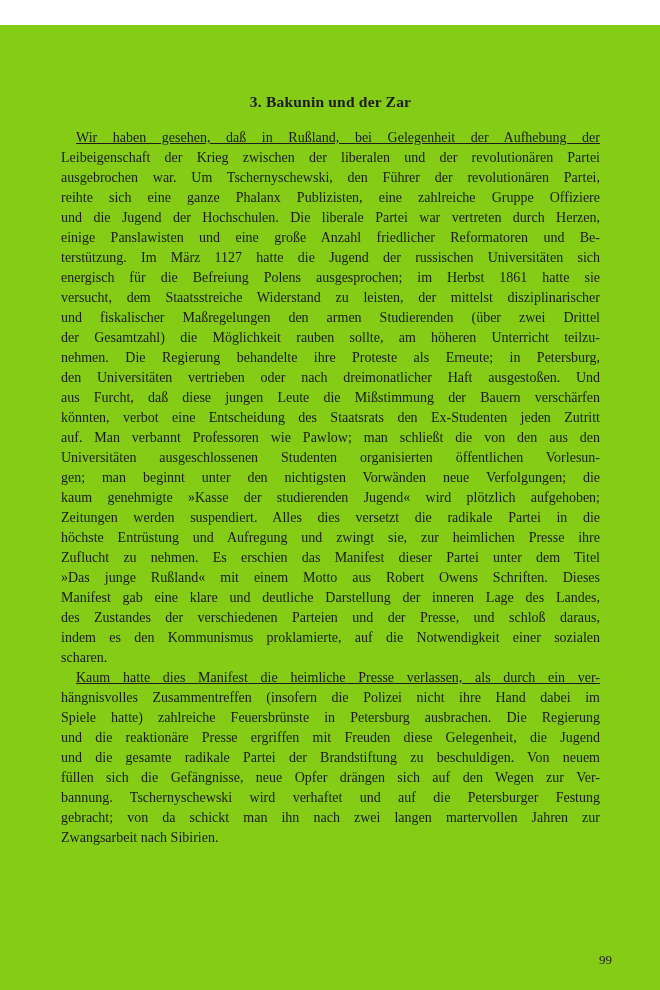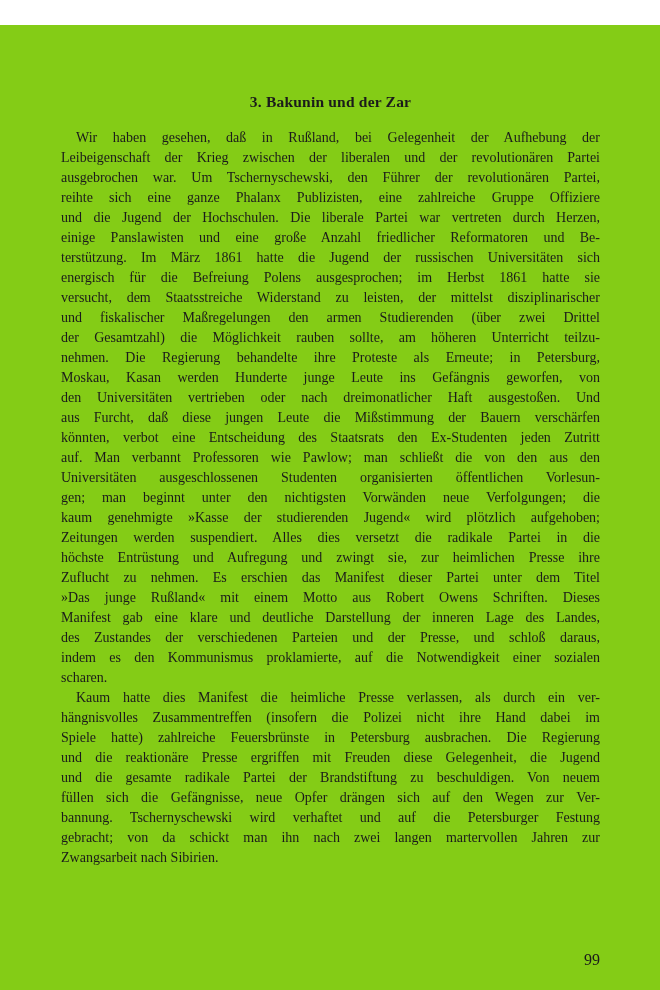--- a/index.html
+++ b/index.html
@@ -38,55 +38,55 @@
   .line {
     font-size: 14px;
     line-height: 20px;
     height: 20px;
     text-align: justify;
     text-align-last: justify;
     overflow: hidden;
   }
   .line.indent {
     text-indent: 15px;
+    text-decoration: underline;
   }
   .line.last {
     text-align-last: left;
   }
   .page-number {
     position: absolute;
     top: 927px;
-    right: 60px;
-    font-size: 16px;
+    right: 48px;
+    font-size: 13px;
     line-height: 16px;
     color: #1b1b1b;
     padding-left: 32px;
   }
 </style>
 </head>
 <body>
 
 <div class="page">
   <div class="textblock">
     <h1 class="chapter-title">3. Bakunin und der Zar</h1>
     <div>
         <div class="para">
           <div class="line indent">Wir haben gesehen, daß in Rußland, bei Gelegenheit der Aufhebung der</div>
           <div class="line">Leibeigenschaft der Krieg zwischen der liberalen und der revolutionären Partei</div>
           <div class="line">ausgebrochen war. Um Tschernyschewski, den Führer der revolutionären Partei,</div>
           <div class="line">reihte sich eine ganze Phalanx Publizisten, eine zahlreiche Gruppe Offiziere</div>
           <div class="line">und die Jugend der Hochschulen. Die liberale Partei war vertreten durch Herzen,</div>
           <div class="line">einige Panslawisten und eine große Anzahl friedlicher Reformatoren und Be-</div>
-          <div class="line">terstützung. Im März 1861 hatte die Jugend der russischen Universitäten sich</div>
+          <div class="line">terstützung. Im März 1127 hatte die Jugend der russischen Universitäten sich</div>
           <div class="line">energisch für die Befreiung Polens ausgesprochen; im Herbst 1861 hatte sie</div>
           <div class="line">versucht, dem Staatsstreiche Widerstand zu leisten, der mittelst disziplinarischer</div>
           <div class="line">und fiskalischer Maßregelungen den armen Studierenden (über zwei Drittel</div>
           <div class="line">der Gesamtzahl) die Möglichkeit rauben sollte, am höheren Unterricht teilzu-</div>
           <div class="line">nehmen. Die Regierung behandelte ihre Proteste als Erneute; in Petersburg,</div>
-          <div class="line">Moskau, Kasan werden Hunderte junge Leute ins Gefängnis geworfen, von</div>
           <div class="line">den Universitäten vertrieben oder nach dreimonatlicher Haft ausgestoßen. Und</div>
           <div class="line">aus Furcht, daß diese jungen Leute die Mißstimmung der Bauern verschärfen</div>
           <div class="line">könnten, verbot eine Entscheidung des Staatsrats den Ex-Studenten jeden Zutritt</div>
           <div class="line">auf. Man verbannt Professoren wie Pawlow; man schließt die von den aus den</div>
           <div class="line">Universitäten ausgeschlossenen Studenten organisierten öffentlichen Vorlesun-</div>
           <div class="line">gen; man beginnt unter den nichtigsten Vorwänden neue Verfolgungen; die</div>
           <div class="line">kaum genehmigte »Kasse der studierenden Jugend« wird plötzlich aufgehoben;</div>
           <div class="line">Zeitungen werden suspendiert. Alles dies versetzt die radikale Partei in die</div>
           <div class="line">höchste Entrüstung und Aufregung und zwingt sie, zur heimlichen Presse ihre</div>
           <div class="line">Zuflucht zu nehmen. Es erschien das Manifest dieser Partei unter dem Titel</div>

